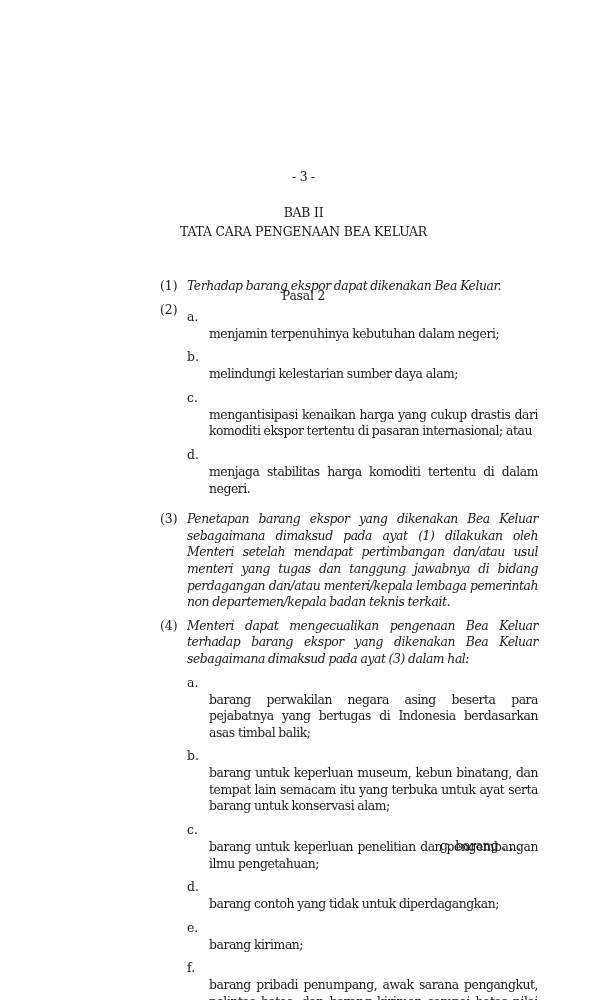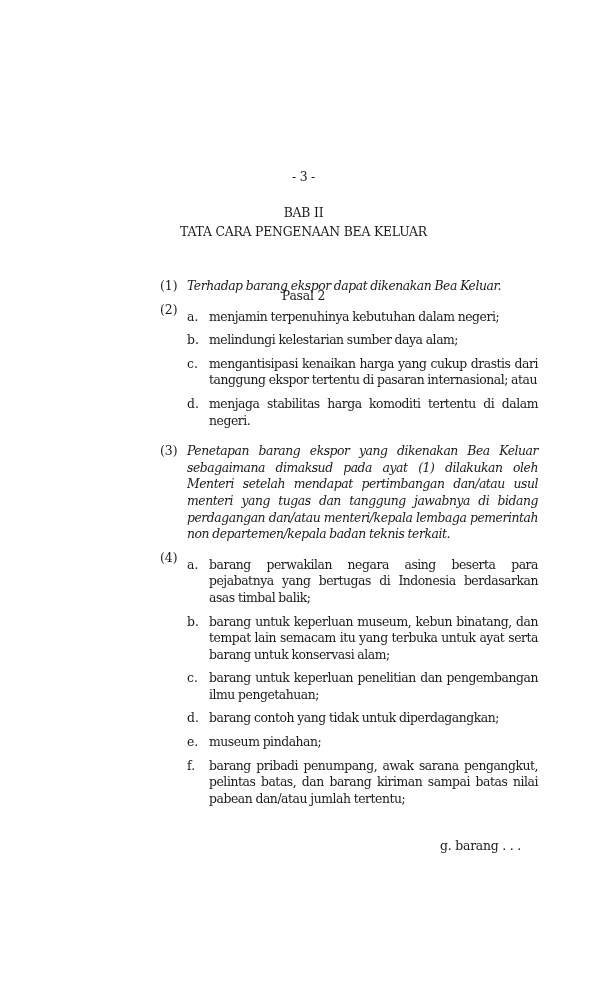--- a/index.html
+++ b/index.html
@@ -71,20 +71,21 @@
       width: 22px;
       flex: 0 0 22px;
     }
     .sub-text {
       flex: 1;
       min-width: 0;
       text-align: justify;
       text-align-last: left;
       letter-spacing: -0.45px;
       word-spacing: -0.3px;
+      margin-top: 17px;
     }
     .continuation {
       position: absolute;
       right: 86px;
       top: 838px;
       letter-spacing: -0.2px;
     }
   </style>
 </head>
 <body>
@@ -112,60 +113,61 @@
           <div class="sub">
             <div class="sub-letter">a.</div>
             <div class="sub-text">menjamin terpenuhinya kebutuhan dalam negeri;</div>
           </div>
           <div class="sub">
             <div class="sub-letter">b.</div>
             <div class="sub-text">melindungi kelestarian sumber daya alam;</div>
           </div>
           <div class="sub">
             <div class="sub-letter">c.</div>
-            <div class="sub-text">mengantisipasi kenaikan harga yang cukup drastis dari tanggung ekspor tertentu di pasaran internasional; atau</div>
+            <div class="sub-text">mengantisipasi kenaikan harga yang cukup drastis dari komoditi ekspor tertentu di pasaran internasional; atau</div>
           </div>
           <div class="sub">
             <div class="sub-letter">d.</div>
             <div class="sub-text">menjaga stabilitas harga komoditi tertentu di dalam negeri.</div>
           </div>
         </div>
       </div>
     </div>
 
     <div class="para">
       <div class="para-num">(3)</div>
       <div class="para-content">
         <div class="para-text">Penetapan barang ekspor yang dikenakan Bea Keluar sebagaimana dimaksud pada ayat (1) dilakukan oleh Menteri setelah mendapat pertimbangan dan/atau usul menteri yang tugas dan tanggung jawabnya di bidang perdagangan dan/atau menteri/kepala lembaga pemerintah non departemen/kepala badan teknis terkait.</div>
       </div>
     </div>
 
     <div class="para">
       <div class="para-num">(4)</div>
       <div class="para-content">
+        <div class="para-text">Menteri dapat mengecualikan pengenaan Bea Keluar terhadap barang ekspor yang dikenakan Bea Keluar sebagaimana dimaksud pada ayat (3) dalam hal:</div>
         <div class="sub-list">
           <div class="sub">
             <div class="sub-letter">a.</div>
             <div class="sub-text">barang perwakilan negara asing beserta para pejabatnya yang bertugas  di Indonesia berdasarkan asas timbal balik;</div>
           </div>
           <div class="sub">
             <div class="sub-letter">b.</div>
             <div class="sub-text">barang untuk keperluan museum, kebun binatang, dan tempat lain semacam itu yang terbuka untuk ayat serta barang untuk konservasi alam;</div>
           </div>
           <div class="sub">
             <div class="sub-letter">c.</div>
             <div class="sub-text">barang untuk keperluan penelitian dan pengembangan ilmu pengetahuan;</div>
           </div>
           <div class="sub">
             <div class="sub-letter">d.</div>
             <div class="sub-text">barang contoh yang tidak untuk diperdagangkan;</div>
           </div>
           <div class="sub">
             <div class="sub-letter">e.</div>
-            <div class="sub-text">museum pindahan;</div>
+            <div class="sub-text">barang kiriman;</div>
           </div>
           <div class="sub">
             <div class="sub-letter">f.</div>
             <div class="sub-text">barang pribadi penumpang, awak sarana pengangkut, pelintas batas, dan barang kiriman sampai batas nilai pabean dan/atau jumlah tertentu;</div>
           </div>
         </div>
       </div>
     </div>
 
   </div>

